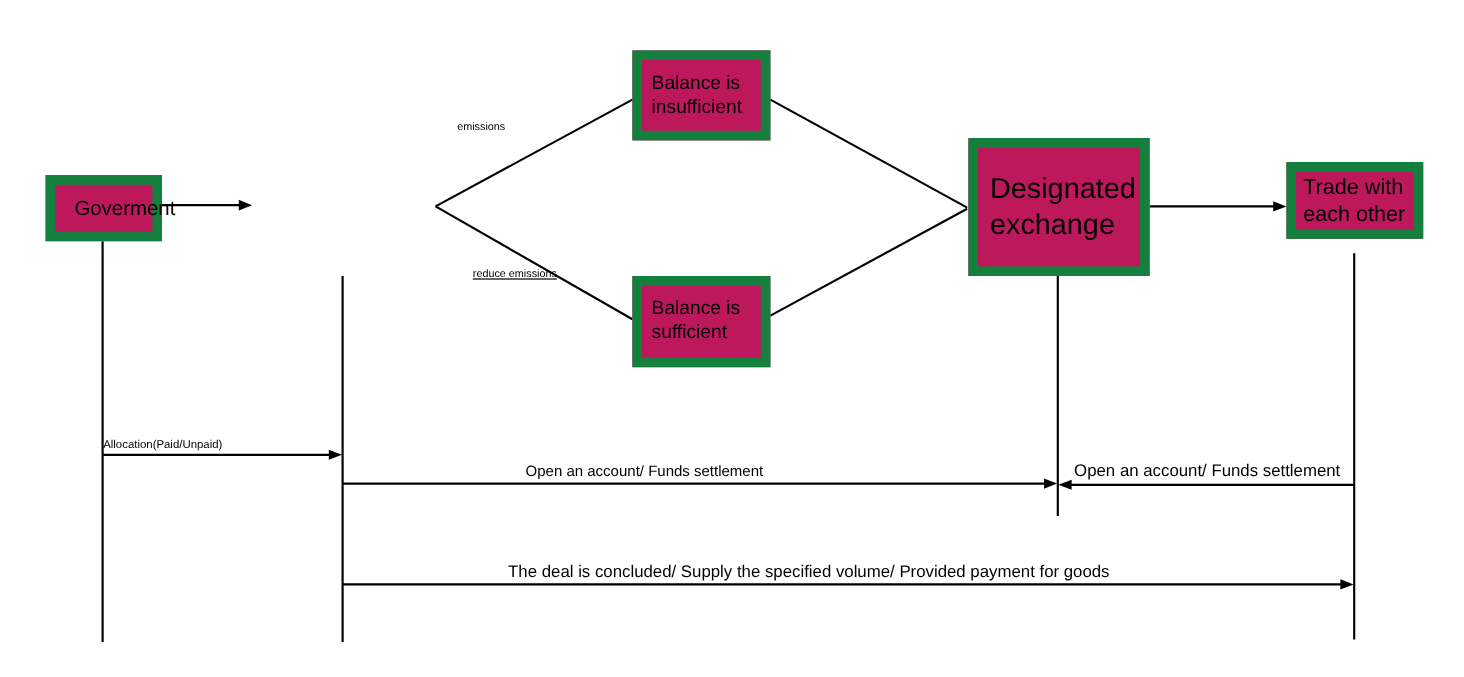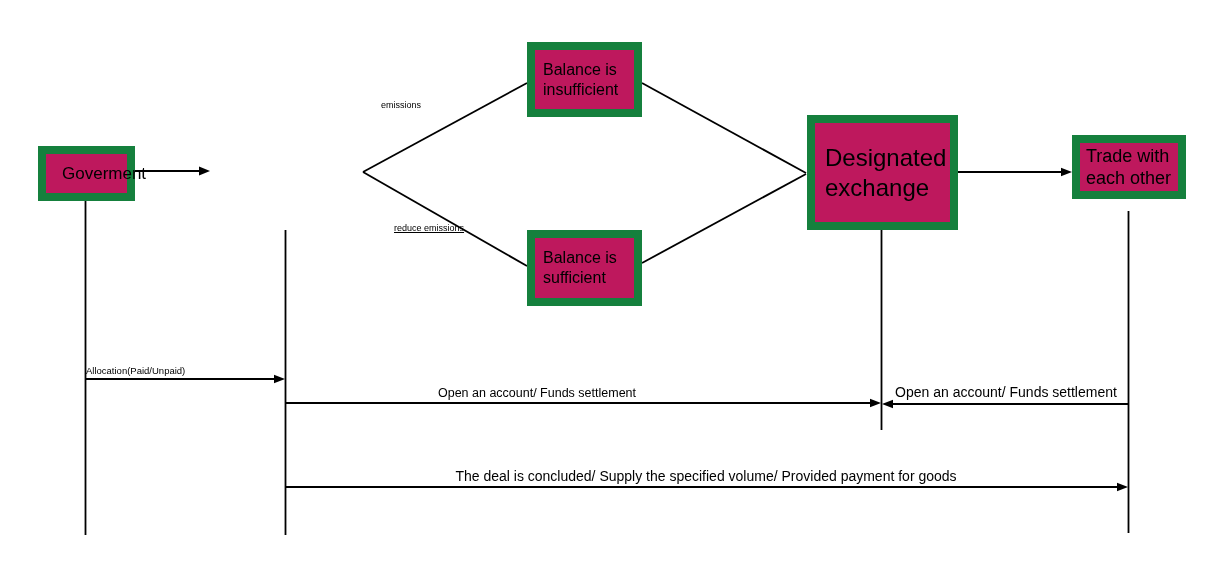--- a/index.html
+++ b/index.html
@@ -37,21 +37,21 @@
   .edge-label {
     position: absolute;
     white-space: nowrap;
     line-height: 1.1;
   }
   .lbl-emissions        { left: 381px; top: 101px; font-size: 9px; }
   .lbl-reduce-emissions { left: 394px; top: 224px; font-size: 9px; text-decoration: underline; }
   .lbl-allocation       { left: 86px;  top: 366px; width: 199px; text-align: left; font-size: 9.5px; }
   .lbl-open-left        { left: 285px; top: 387px; width: 504px; text-align: center; font-size: 12.5px; }
   .lbl-open-right       { left: 881px; top: 385px; width: 250px; text-align: center; font-size: 14px; }
-  .lbl-deal             { left: 285px; top: 469px; width: 778px; text-align: center; font-size: 14px; margin-left: 32px; }
+  .lbl-deal             { left: 285px; top: 469px; width: 778px; text-align: center; font-size: 14px; }
 </style>
 </head>
 <body>
 
 <div id="canvas">
 
   <svg id="connectors" viewBox="0 0 1220 564" xmlns="http://www.w3.org/2000/svg">
     <g stroke="#000000" stroke-width="1.8" fill="none">
 
       <line x1="135" y1="171" x2="201" y2="171"></line>

